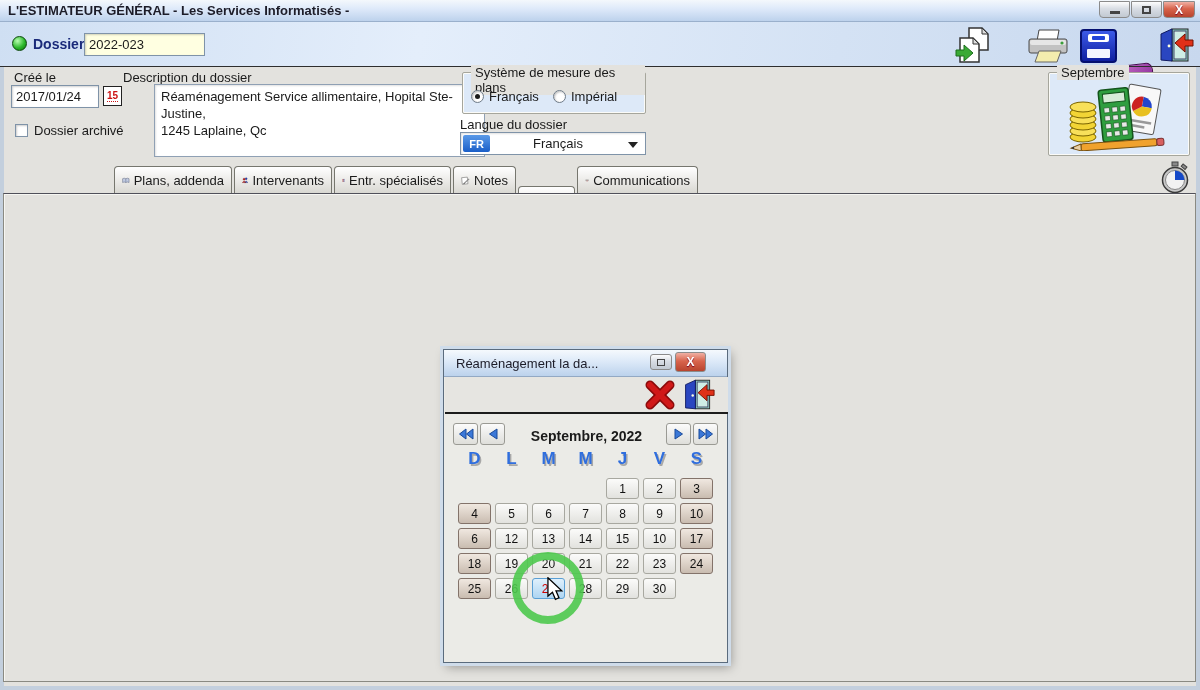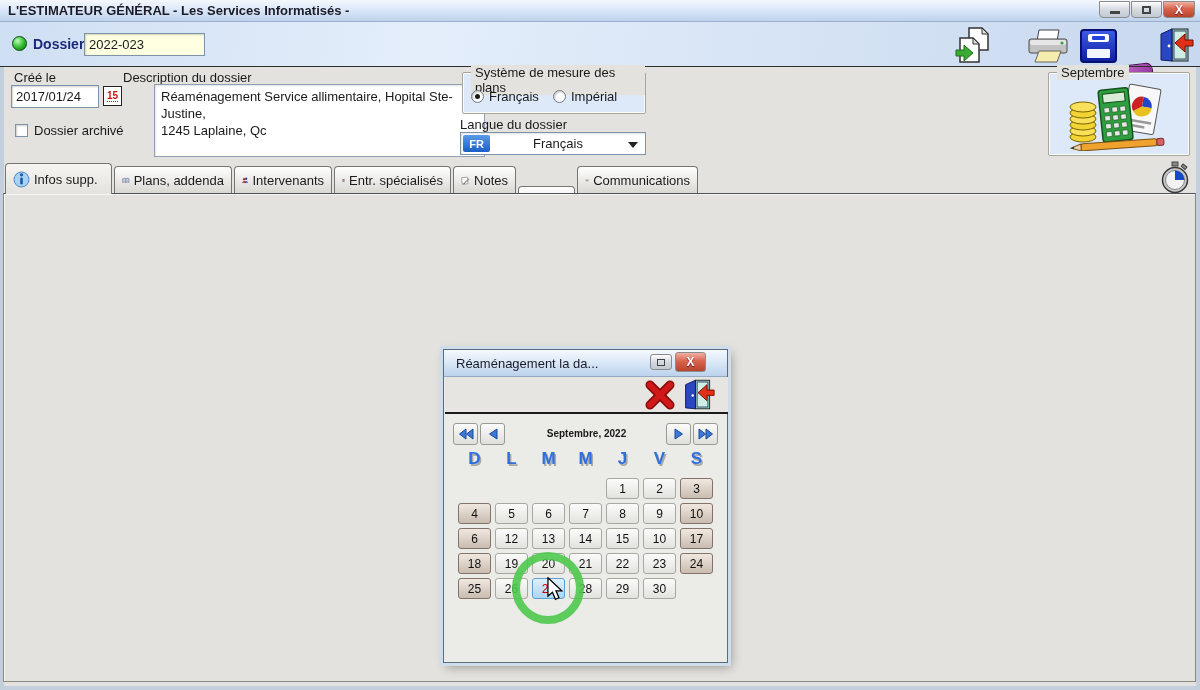--- a/index.html
+++ b/index.html
@@ -91,21 +91,21 @@
     background:#ebebe7; border:1px solid #5a6b7d; box-shadow:0 0 0 3px #cfdcea, 3px 4px 10px rgba(0,0,0,.35); }
   #dlg-titlebar { position:absolute; left:0; top:0; right:0; height:27px;
     background:linear-gradient(#f5f9fd 0%, #dce9f8 45%, #bcd2ec 100%); border-bottom:1px solid #93a9c4; }
   #dlg-title { position:absolute; left:12px; top:6px; color:#1c1c28; }
   .dlgbtn { position:absolute; border:1px solid #8b8b8b; border-radius:3px;
     background:linear-gradient(#fdfdfd,#d8dde4 45%,#c2c9d2); display:flex; align-items:center; justify-content:center; cursor:pointer; }
   .dlgbtn.close { background:linear-gradient(#f0b0a4,#d8644c 45%,#b8442e); }
   #dlg-toolbar { position:absolute; left:1px; top:27px; width:283px; height:37px; background:#e6e5e1; border-bottom:2px solid #1c1c1c; }
   .navbtn { position:absolute; width:25px; height:22px; background:linear-gradient(#fbfbfb,#dededa);
     border:1px solid #9a9a94; border-radius:3px; display:flex; align-items:center; justify-content:center; cursor:pointer; }
-  #cal-month { position:absolute; left:65px; top:78px; width:155px; text-align:center; font-weight:bold; font-size:10px; }
+  #cal-month { position:absolute; left:65px; top:78px; width:155px; text-align:center; font-weight:bold; font-size:14px; }
   #day-headers { position:absolute; left:14px; top:99px; display:grid; grid-template-columns:repeat(7,33px); column-gap:4px; }
   .dayname { text-align:center; color:#2f6ede; font-weight:bold; font-size:17px; text-shadow:1.5px 1.5px 0 #a8a8a8; }
   #cal-grid { position:absolute; left:14px; top:128px; display:grid; grid-template-columns:repeat(7,33px); gap:4px; }
   .cal-day { height:21px; border-radius:3px; font-size:12px; font-family:"Liberation Sans",sans-serif;
     display:flex; align-items:center; justify-content:center; cursor:pointer; }
   .cal-day.wd { background:linear-gradient(#fbfbfa,#e2e2de); border:1px solid #a8a8a0; color:#111; }
   .cal-day.we { background:linear-gradient(#f0e8e0,#c9bcb0); border:1px solid #83736a; color:#111; }
   .cal-day.sel { background:linear-gradient(#dff0fc,#aed5f2); border:1px solid #5a9fd4; color:#cc0000; }
   .cal-empty { height:21px; }
 
@@ -250,28 +250,20 @@
       </g>
       <g transform="rotate(-4 60 64)">
         <rect x="18" y="60" width="76" height="7" rx="2" fill="#f0a22e" stroke="#7a5210"></rect>
         <path d="M18 60 L8 63.5 L18 67 Z" fill="#e8d0a8" stroke="#7a5210"></path>
         <path d="M11 62.2 L8 63.5 L11 64.8 Z" fill="#333"></path>
         <rect x="94" y="60" width="7" height="7" rx="2" fill="#d86060" stroke="#7a3030"></rect>
       </g>
     </svg>
   </div>
 
-  <div class="tab active" style="left:5px;width:107px;">
-    <svg width="17" height="17" viewBox="0 0 17 17">
-      <circle cx="8.5" cy="8.5" r="7.5" fill="#a8d2f2" stroke="#4a88c8"></circle>
-      <rect x="7.2" y="6.5" width="2.6" height="7" rx="1.2" fill="#1a5aa8"></rect>
-      <circle cx="8.5" cy="3.8" r="1.6" fill="#1a5aa8"></circle>
-    </svg>
-    <span>Infos supp.</span>
-  </div>
   <div class="tab" style="left:114px;width:118px;">
     <svg width="19" height="15" viewBox="0 0 19 15">
       <path d="M1.5 12.5 V3 Q5.25 0.5 9.5 3 Q13.75 0.5 17.5 3 V12.5 Q13.75 10 9.5 12.5 Q5.25 10 1.5 12.5 Z" fill="#c2cce2" stroke="#3e4a68"></path>
       <line x1="9.5" y1="3" x2="9.5" y2="12.5" stroke="#3e4a68"></line>
     </svg>
     <span>Plans, addenda</span>
   </div>
   <div class="tab" style="left:234px;width:98px;">
     <svg width="20" height="16" viewBox="0 0 20 16">
       <circle cx="13" cy="4" r="3" fill="#2a46c0" stroke="#101a60"></circle>

